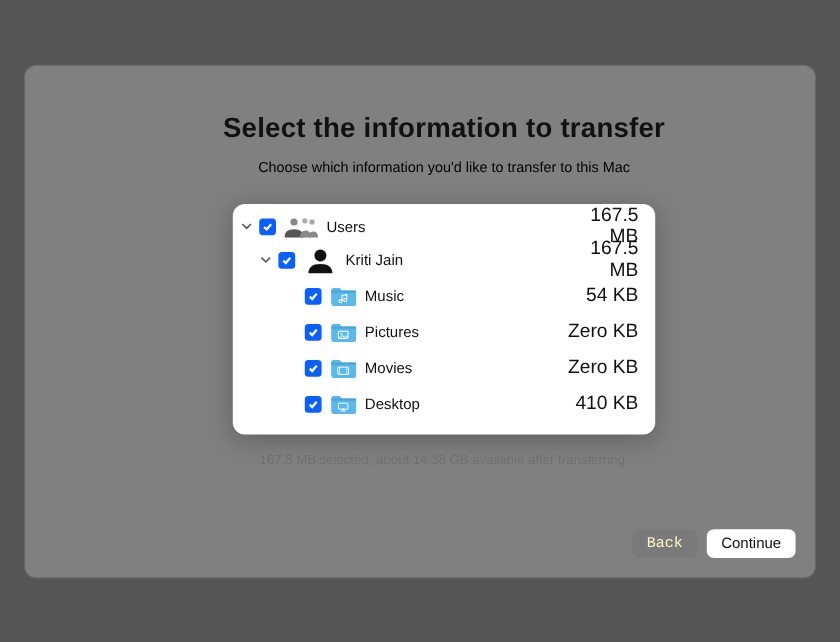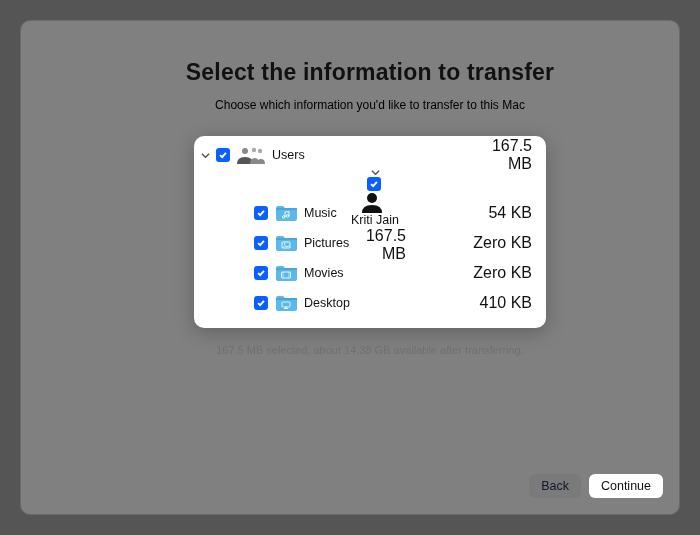--- a/index.html
+++ b/index.html
@@ -9,21 +9,21 @@
       height: 535px;
       background: #555;
       display: flex;
       align-items: center;
       justify-content: center;
       overflow: hidden;
     }
     .dialog {
       position: relative;
       width: 660px;
-      height: 495px;
+      height: 428px;
       background: #808080;
       border: 1px solid #6a6a6a;
       border-radius: 10px;
       display: flex;
       flex-direction: column;
       align-items: center;
       padding-top: 38px;
       padding-left: 40px;
     }
     .title {
@@ -54,21 +54,21 @@
     }
     .row.top { height: 26px; }
     .disclosure {
       width: 14px;
       display: flex;
       justify-content: center;
       cursor: pointer;
     }
     .disclosure svg { width: 9px; height: 9px; }
     .indent-0 { padding-left: 0; }
-    .indent-1 { padding-left: 16px; flex-direction: column; }
+    .indent-1 { padding-left: 16px; }
     .indent-2 { padding-left: 52px; }
     .checkbox {
       width: 14px;
       height: 14px;
       border-radius: 3px;
       background: #0a5fff;
       display: flex;
       align-items: center;
       justify-content: center;
       margin: 0 6px 0 4px;
@@ -113,21 +113,22 @@
     .btn {
       font-size: 12.5px;
       padding: 5px 12px;
       border-radius: 6px;
       cursor: pointer;
       border: none;
       font-family: inherit;
     }
     .btn.back {
       background: #7a7a7a;
-      color: #0f172a;
+      color: #fef9c3;
+      font-family: Liberation Mono, monospace;
     }
     .btn.continue {
       background: #fff;
       color: #111;
       font-weight: 500;
     }
     .folder-svg { width: 22px; height: 18px; }
   </style>
 </head>
 <body>

